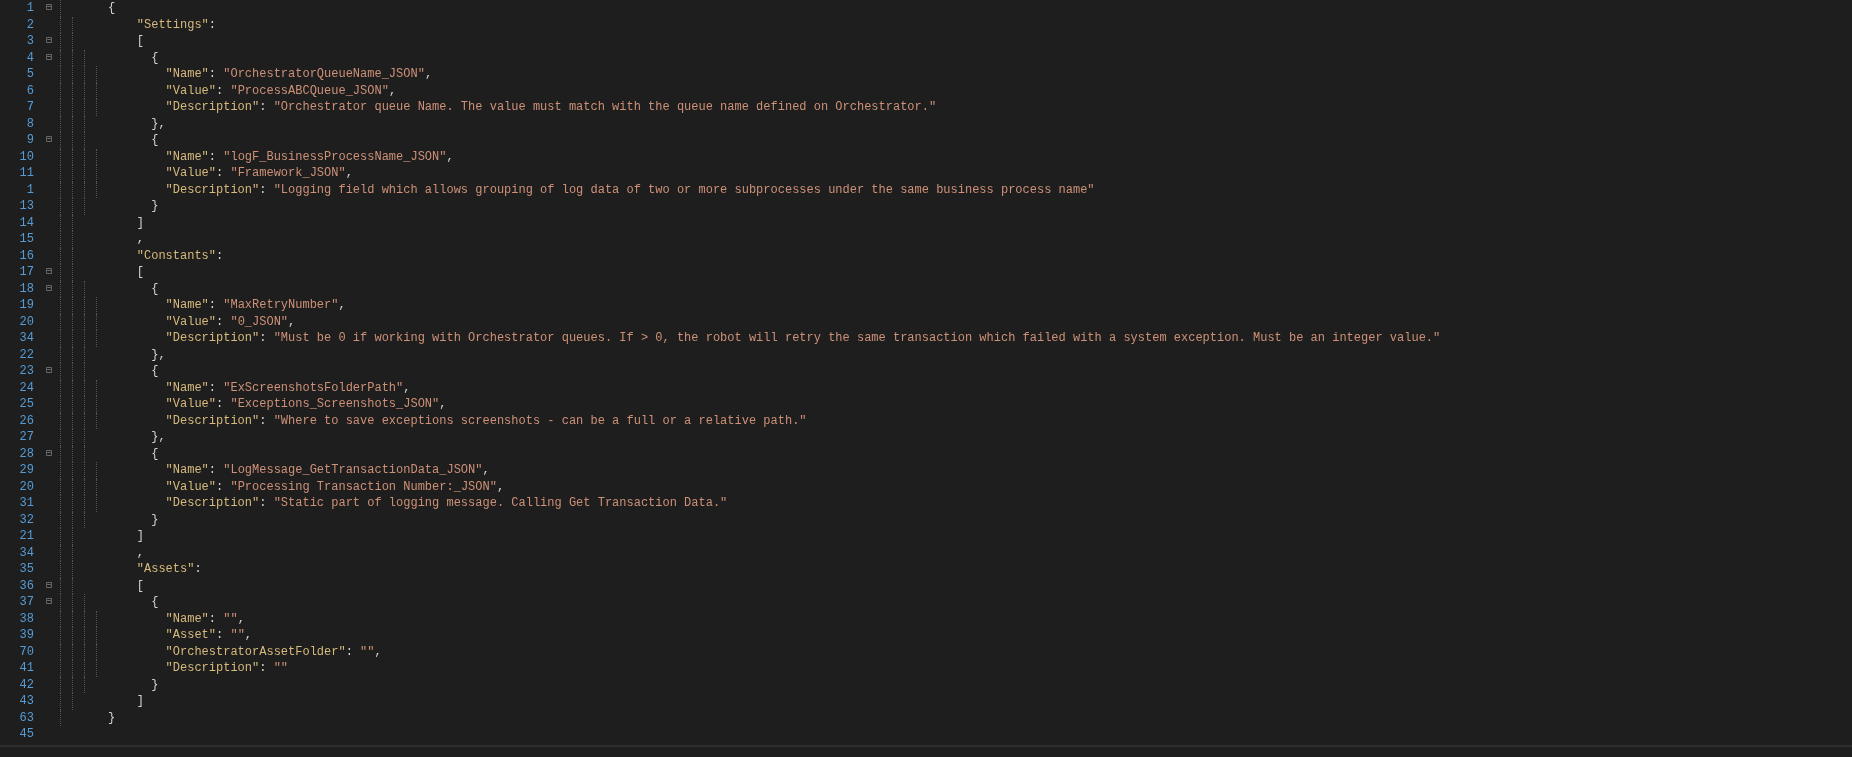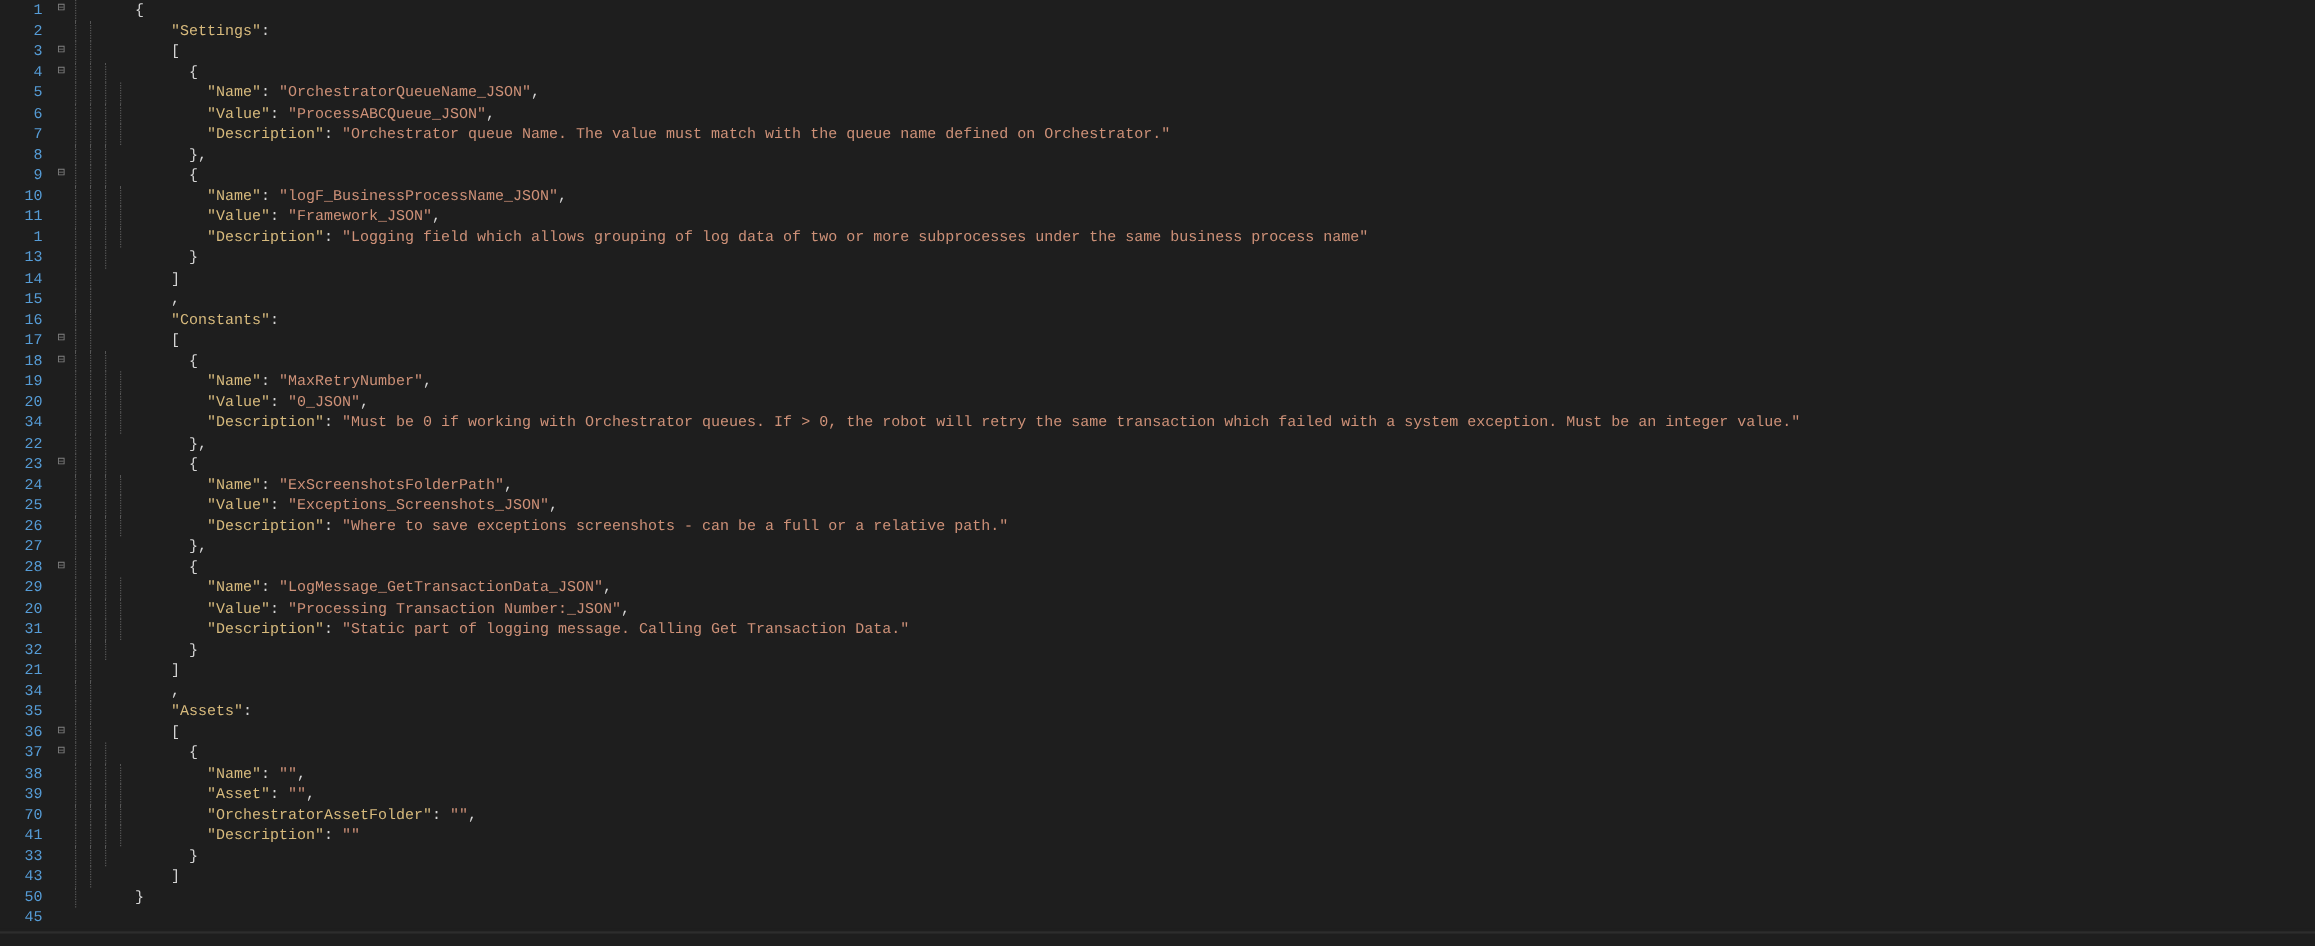--- a/index.html
+++ b/index.html
@@ -100,23 +100,23 @@
       <div>32</div>
       <div>21</div>
       <div>34</div>
       <div>35</div>
       <div>36</div>
       <div>37</div>
       <div>38</div>
       <div>39</div>
       <div>70</div>
       <div>41</div>
-      <div>33</div>
+      <div>42</div>
       <div>43</div>
-      <div>50</div>
+      <div>63</div>
       <div>45</div>
     </div>
   <div class="foldcol" id="foldcol">
       <div>⊟</div>
       <div></div>
       <div>⊟</div>
       <div>⊟</div>
       <div></div>
       <div></div>
       <div></div>

